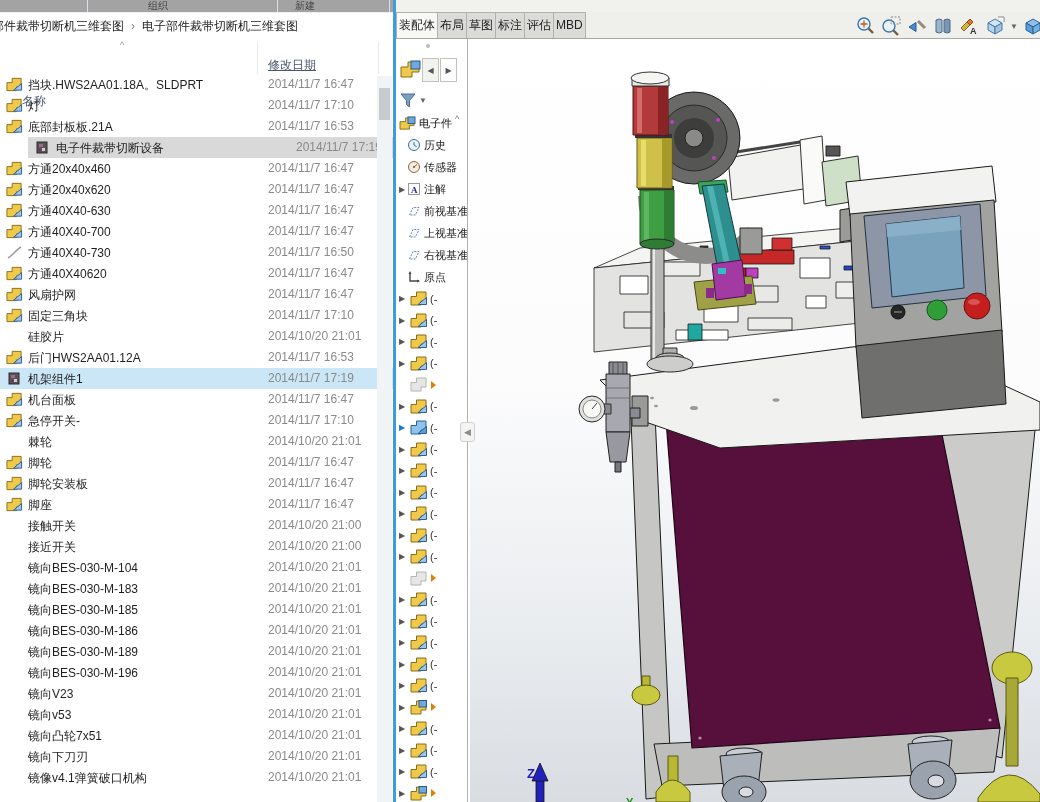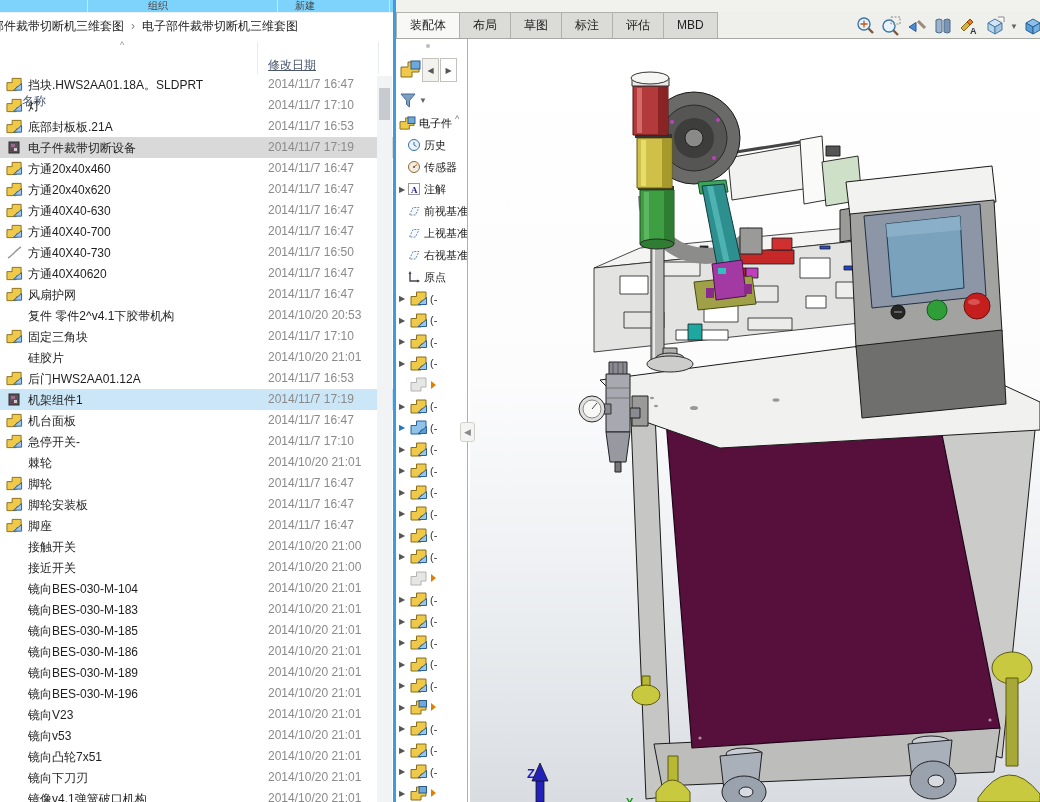--- a/index.html
+++ b/index.html
@@ -1,48 +1,48 @@
 <!DOCTYPE html>
 <html><head>
 <meta charset="utf-8">
 <style>
   html,body{margin:0;padding:0;background:#888;}
   #stage{position:relative;width:1040px;height:802px;overflow:hidden;background:#fff;
     font-family:"Liberation Sans","DejaVu Sans",sans-serif;color:#222;}
   
   .pane-explorer{position:absolute;left:0;top:0;width:393px;height:802px;background:#fff;z-index:30;}
-  .exp-toolbar{position:absolute;left:0;top:0;width:393px;height:12px;background:#7dd3fc;border-bottom:1px solid #eef1f4;font-size:10px;color:#444;}
+  .exp-toolbar{position:absolute;left:0;top:0;width:393px;height:12px;background:#a3a3a3;border-bottom:1px solid #eef1f4;font-size:10px;color:#444;}
   .exp-toolbar .tbtn{position:absolute;top:0;line-height:12px;}
   .tb-sep{position:absolute;top:0;width:1px;height:12px;background:#d9e0e7;}
   .exp-breadcrumb{position:absolute;left:0;top:13px;width:393px;height:26px;background:#fff;font-size:12px;line-height:26px;white-space:nowrap;overflow:hidden;}
   .exp-breadcrumb .crumbwrap{position:absolute;left:-8px;top:0;}
   .exp-breadcrumb .sep{color:#7a8794;padding:0 7px;font-size:12px;}
   .exp-header{position:absolute;left:0;top:40px;width:393px;height:36px;background:#fff;font-size:12px;color:#49566b;}
   .exp-header .h-sort{position:absolute;left:120px;top:0px;color:#8a94a0;font-size:9px;}
   .exp-header .h-name{position:absolute;left:22px;top:13px;margin-top:40px;}
   .exp-header .h-date{position:absolute;left:268px;top:17px;text-decoration:underline;}
   .exp-header .h-sep{position:absolute;top:2px;width:1px;height:32px;background:#e8ebee;}
   .exp-list{position:absolute;left:0;top:74px;width:393px;height:728px;overflow:hidden;}
   .exp-row{position:relative;width:393px;height:21px;font-size:12px;white-space:nowrap;}
-  .exp-row[data-state="gray"]{background:#d9d9d9;}
+  .exp-row[data-state="gray"]{background:#d9d9d9;margin-left:28px;}
   .exp-row[data-state="blue"]{background:#cbe6f7;}
   .ficon{position:absolute;left:6px;top:3px;width:17px;height:15px;}
   .ficon svg{display:none;}
   .ficon[data-icon="part"] .i-part{display:block;}
   .ficon[data-icon="asm"] .i-asm{display:block;}
   .ficon[data-icon="sketch"] .i-sketch{display:block;}
   .fname{position:absolute;left:28px;top:3px;color:#1e1e1e;max-width:225px;overflow:hidden;}
   .fdate{position:absolute;left:268px;top:3px;color:#8a8a8a;}
   .exp-scroll{position:absolute;left:377px;top:76px;width:15px;height:726px;background:#f2f3f5;}
   .exp-thumb{position:absolute;left:2px;top:12px;width:11px;height:32px;background:#c7cbd0;}
   
   .sw-blueline{position:absolute;left:393px;top:0;width:3px;height:802px;background:#3f9bdc;z-index:40;}
   .sw-topstrip{position:absolute;left:396px;top:0;width:644px;height:12px;background:#f1f1ee;z-index:20;}
   .sw-tabbar{position:absolute;left:396px;top:12px;width:644px;height:26px;background:#efefec;border-bottom:1px solid #a8a8a3;z-index:20;display:flex;align-items:stretch;}
-  .sw-tab{height:25px;line-height:25px;padding:0 13px;font-size:12px;color:#222;background:#dbdbd7;border:1px solid #b2b2ad;border-bottom:none;border-right:none;white-space:nowrap;}
+  .sw-tab{height:25px;line-height:25px;padding:0 2px;font-size:12px;color:#222;background:#dbdbd7;border:1px solid #b2b2ad;border-bottom:none;border-right:none;white-space:nowrap;}
   .sw-tab:last-of-type{border-right:1px solid #b2b2ad;}
   .sw-tab[data-active="true"]{background:#f8f8f6;}
   .sw-viewtools{position:absolute;left:852px;top:13px;height:26px;z-index:25;display:flex;align-items:center;}
   .vt{width:24px;height:24px;margin:0 1px;display:flex;align-items:center;justify-content:center;}
   .vt-caret{font-size:8px;color:#666;margin:0 2px;}
   
   .tree-panel{position:absolute;left:397px;top:38px;width:70px;height:764px;background:#fff;border-right:1px solid #b0b0ac;z-index:15;overflow:hidden;font-size:11px;}
   .grip-dot{position:absolute;left:29px;top:6px;width:4px;height:4px;border-radius:50%;background:#bcbcbc;}
   .fly-row{position:absolute;left:2px;top:20px;height:24px;display:flex;align-items:center;}
   .fly-btn{width:15px;height:22px;border:1px solid #c2c2be;background:#f2f2ef;font-size:8px;color:#555;display:flex;align-items:center;justify-content:center;margin-left:1px;}
@@ -927,29 +927,20 @@
           <svg class="i-part" width="17" height="15" viewBox="0 0 18 15">
               <path d="M1 5.5 L6.5 5.5 L6.5 1 L16 1 L16 10 L11 10 L11 14 L1 14 Z" fill="#eec94a" stroke="#8a6d1a"></path>
               <path d="M8 13.5 L16.5 6.5 L16.5 13.5 Z" fill="#9fc5e8" stroke="#2a6099"></path>
             </svg>
 
         </span>
         <span class="fname">风扇护网</span>
         <span class="fdate">2014/11/7 16:47</span>
       </div>
 
-      <div class="exp-row" data-state="">
-        <span class="ficon" data-icon="none">
-          
-          
-          
-        </span>
-        <span class="fname">复件 零件2^v4.1下胶带机构</span>
-        <span class="fdate">2014/10/20 20:53</span>
-      </div>
 
       <div class="exp-row" data-state="">
         <span class="ficon" data-icon="part">
           <svg class="i-part" width="17" height="15" viewBox="0 0 18 15">
               <path d="M1 5.5 L6.5 5.5 L6.5 1 L16 1 L16 10 L11 10 L11 14 L1 14 Z" fill="#eec94a" stroke="#8a6d1a"></path>
               <path d="M8 13.5 L16.5 6.5 L16.5 13.5 Z" fill="#9fc5e8" stroke="#2a6099"></path>
             </svg>
 
         </span>
         <span class="fname">固定三角块</span>

